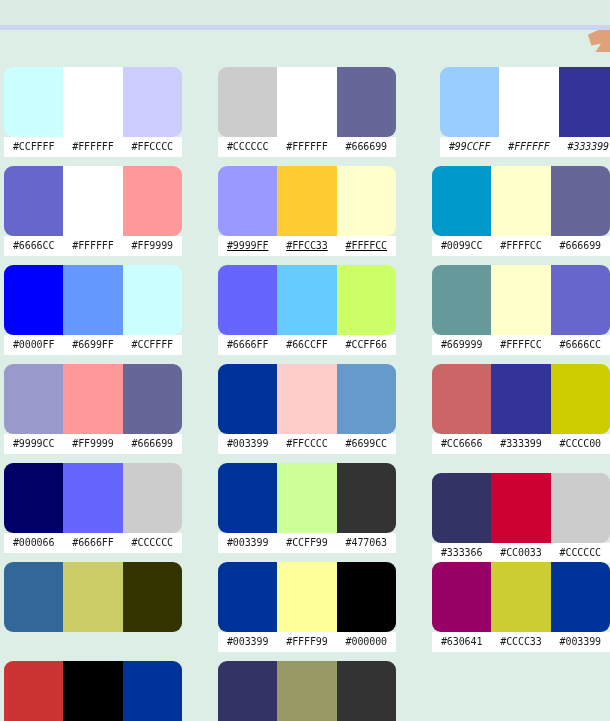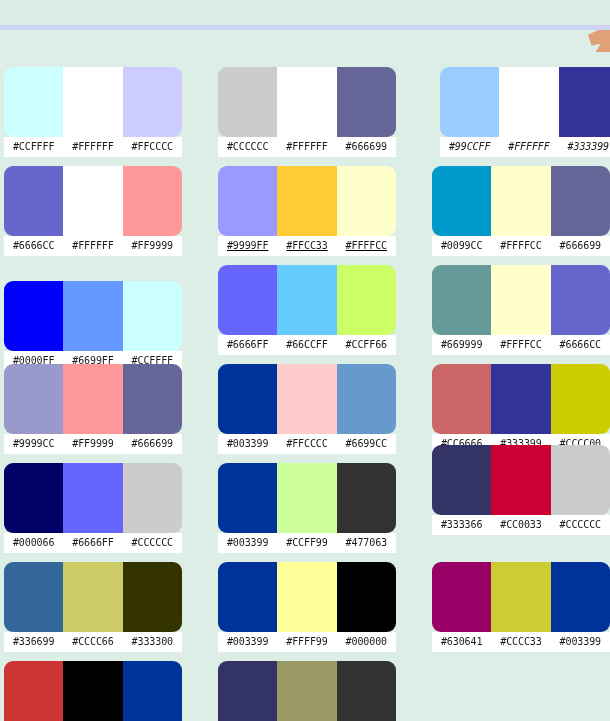--- a/index.html
+++ b/index.html
@@ -151,21 +151,21 @@
             <div class="sw" style="background: rgb(0, 153, 204);"></div>
             <div class="sw" style="background: rgb(255, 255, 204);"></div>
             <div class="sw" style="background: rgb(102, 102, 153);"></div>
           </div>
           <div class="labels">
             <div class="lbl">#0099CC</div>
             <div class="lbl">#FFFFCC</div>
             <div class="lbl">#666699</div>
           </div>
         </div>
-        <div class="card" style="left: 4px; top: 235px; margin-top: 16px;">
+        <div class="card" style="left: 4px; top: 235px;">
           <div class="swatches">
             <div class="sw" style="background: rgb(0, 0, 255);"></div>
             <div class="sw" style="background: rgb(102, 153, 255);"></div>
             <div class="sw" style="background: rgb(204, 255, 255);"></div>
           </div>
           <div class="labels">
             <div class="lbl">#0000FF</div>
             <div class="lbl">#6699FF</div>
             <div class="lbl">#CCFFFF</div>
           </div>
@@ -247,43 +247,38 @@
             <div class="sw" style="background: rgb(0, 51, 153);"></div>
             <div class="sw" style="background: rgb(204, 255, 153);"></div>
             <div class="sw" style="background: rgb(51, 51, 51);"></div>
           </div>
           <div class="labels">
             <div class="lbl">#003399</div>
             <div class="lbl">#CCFF99</div>
             <div class="lbl">#477063</div>
           </div>
         </div>
-        <div class="card" style="left: 432px; top: 415px; border-radius: 7px;">
+        <div class="card" style="left: 432px; top: 443px; border-radius: 7px;">
           <div class="swatches">
             <div class="sw" style="background: rgb(51, 51, 102);"></div>
             <div class="sw" style="background: rgb(204, 0, 51);"></div>
             <div class="sw" style="background: rgb(204, 204, 204);"></div>
           </div>
           <div class="labels">
             <div class="lbl">#333366</div>
             <div class="lbl">#CC0033</div>
             <div class="lbl">#CCCCCC</div>
           </div>
         </div>
         <div class="card" style="left: 4px; top: 532px;">
           <div class="swatches">
             <div class="sw" style="background: rgb(51, 102, 153);"></div>
             <div class="sw" style="background: rgb(204, 204, 102);"></div>
             <div class="sw" style="background: rgb(51, 51, 0);"></div>
           </div>
-          <div class="labels">
-            <div class="lbl">#336699</div>
-            <div class="lbl">#CCCC66</div>
-            <div class="lbl">#333300</div>
-          </div>
         </div>
         <div class="card" style="left: 218px; top: 532px;">
           <div class="swatches">
             <div class="sw" style="background: rgb(0, 51, 153);"></div>
             <div class="sw" style="background: rgb(255, 255, 153);"></div>
             <div class="sw" style="background: rgb(0, 0, 0);"></div>
           </div>
           <div class="labels">
             <div class="lbl">#003399</div>
             <div class="lbl">#FFFF99</div>

